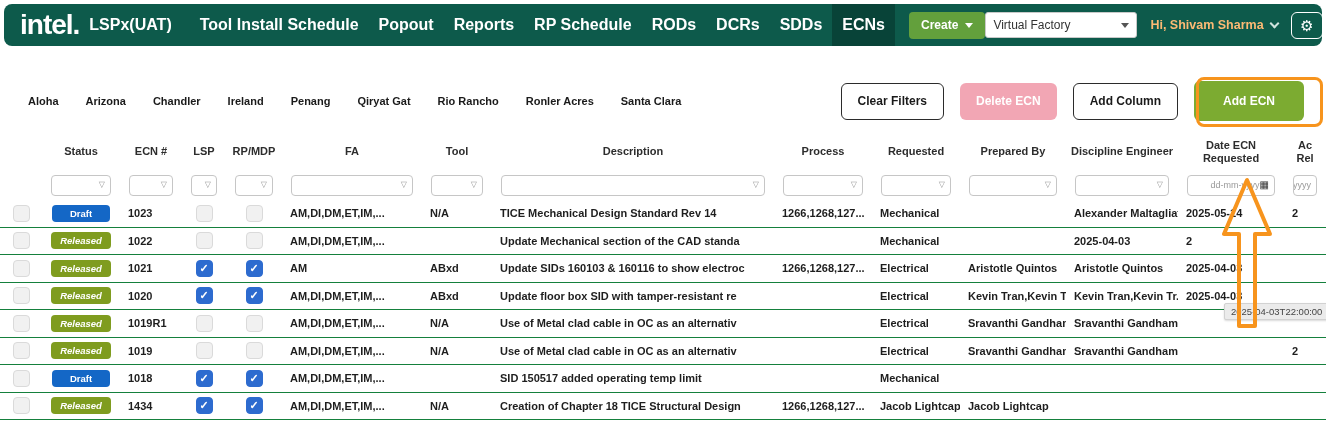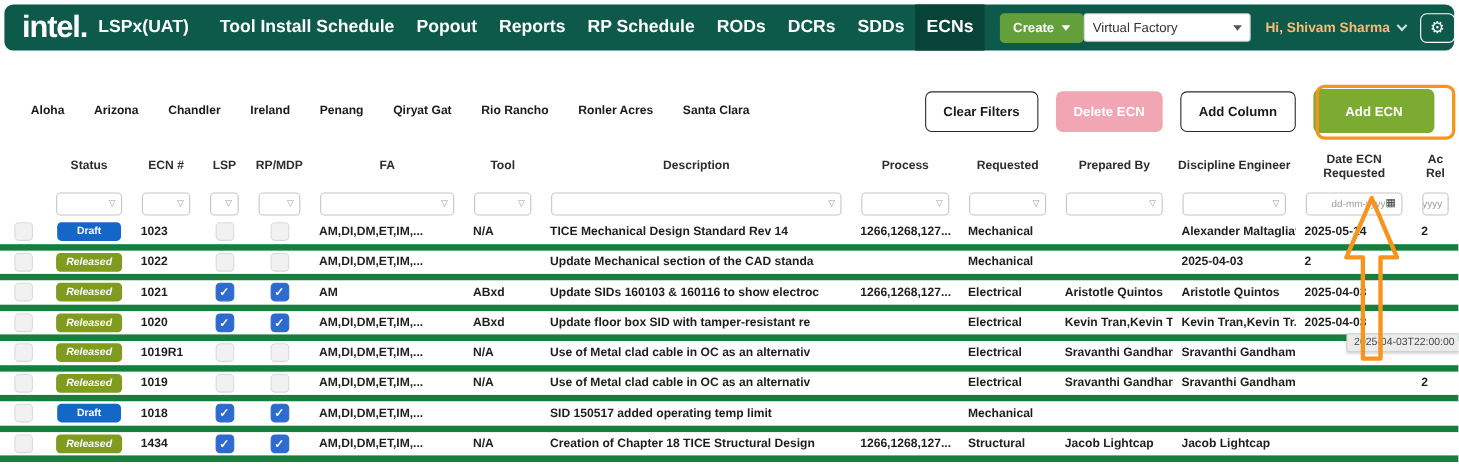--- a/index.html
+++ b/index.html
@@ -78,21 +78,21 @@
   .fcell { display:flex; align-items:center; height:100%; overflow:hidden; }
   .finput {
     flex:1; margin:0 9px; height:21px; border:1px solid #c6c6c6; border-radius:4px;
     background:#fff; display:flex; align-items:center; justify-content:flex-end;
     padding:0 5px; overflow:hidden; cursor:text;
   }
   .fdate { justify-content:flex-end; }
   .funnel { color:#9a9a9a; font-size:8px; line-height:1; }
   .ph { color:#9a9a9a; font-size:9px; white-space:nowrap; }
   .cal { color:#333; font-size:10px; line-height:1; }
-  .trow { height:27.5px; border-bottom:6px solid #15803d; background:#fff; }
+  .trow { height:27.5px; border-bottom:1px solid #15803d; background:#fff; }
   .td {
     display:flex; align-items:center; padding:0 8px; font-size:11px; font-weight:700;
     color:#1e1e1e; white-space:nowrap; overflow:hidden; height:100%;
   }
   .td.center { justify-content:center; padding:0 2px; }
   .badge {
     display:inline-block; min-width:58px; padding:3px 9px; border-radius:4px;
     color:#fff; font-size:9.5px; font-weight:700; text-align:center;
   }
   .badge.draft { background:#1467c6; }
@@ -467,21 +467,20 @@
     <div class="td center">
           <span class="cb checked">✓</span>
         </div>
     <div class="td center">
           <span class="cb checked">✓</span>
         </div>
     <div class="td">AM,DI,DM,ET,IM,...</div>
     <div class="td">N/A</div>
     <div class="td">Creation of Chapter 18 TICE Structural Design</div>
     <div class="td">1266,1268,127...</div>
-    <div class="td">Structural</div>
     <div class="td">Jacob Lightcap</div>
     <div class="td">Jacob Lightcap</div>
     <div class="td"></div>
     <div class="td"></div>
   </div>
 
   <div class="trow grid">
     <div class="td center"></div>
     <div class="td center"></div>
     <div class="td"></div>

